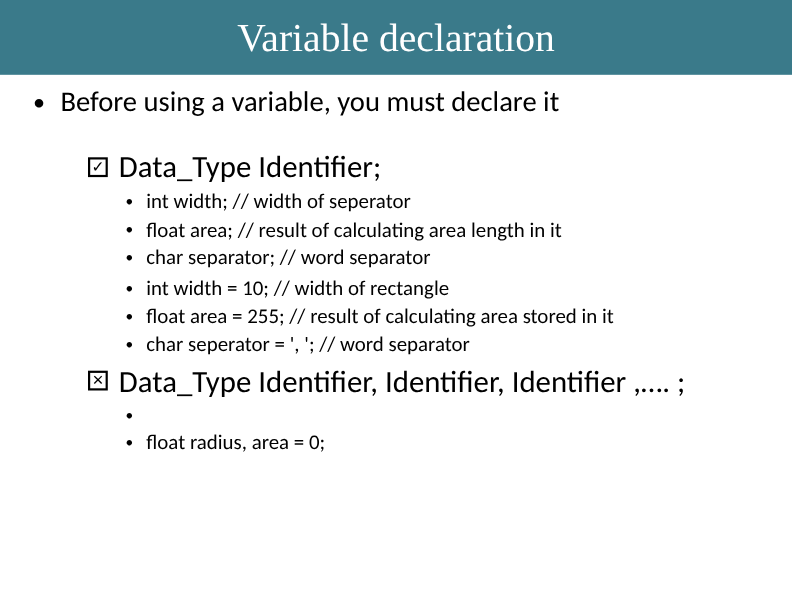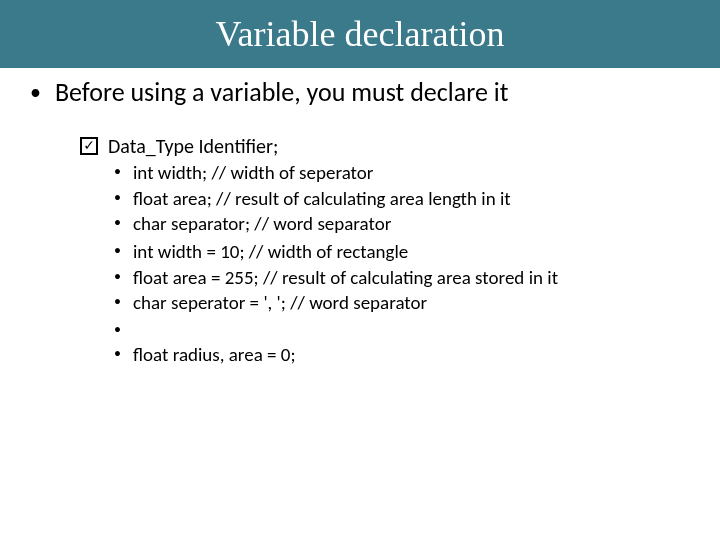--- a/index.html
+++ b/index.html
@@ -36,21 +36,21 @@
   .main-bullet .bullet {
     margin-right: 14px;
     font-size: 22px;
     line-height: 34px;
   }
   .section {
     margin-left: 50px;
     margin-bottom: 2px;
   }
   .section-header {
-    font-size: 20px;
+    font-size: 28px;
     color: #000;
     display: flex;
     align-items: center;
     margin-bottom: 2px;
   }
   .checkbox {
     width: 18px;
     height: 18px;
     border: 2px solid #000;
     display: inline-flex;
@@ -124,20 +124,24 @@
           <span>float area = 255; // result of calculating area stored in it</span>
         </div>
       <div class="sub-item">
           <span class="dot">•</span>
           <span>char seperator = ', '; // word separator</span>
         </div>
     </div>
   </div>
 
   <div class="section">
+    <div class="section-header">
+      <span class="checkbox cross"></span>
+      <span>Data_Type Identifier, Identifier, Identifier ,…. ;</span>
+    </div>
     <div class="sub-list">
       <div class="sub-item">
           <span class="dot">•</span>
         </div>
       <div class="sub-item">
           <span class="dot">•</span>
           <span>float radius, area = 0;</span>
         </div>
     </div>
   </div>

